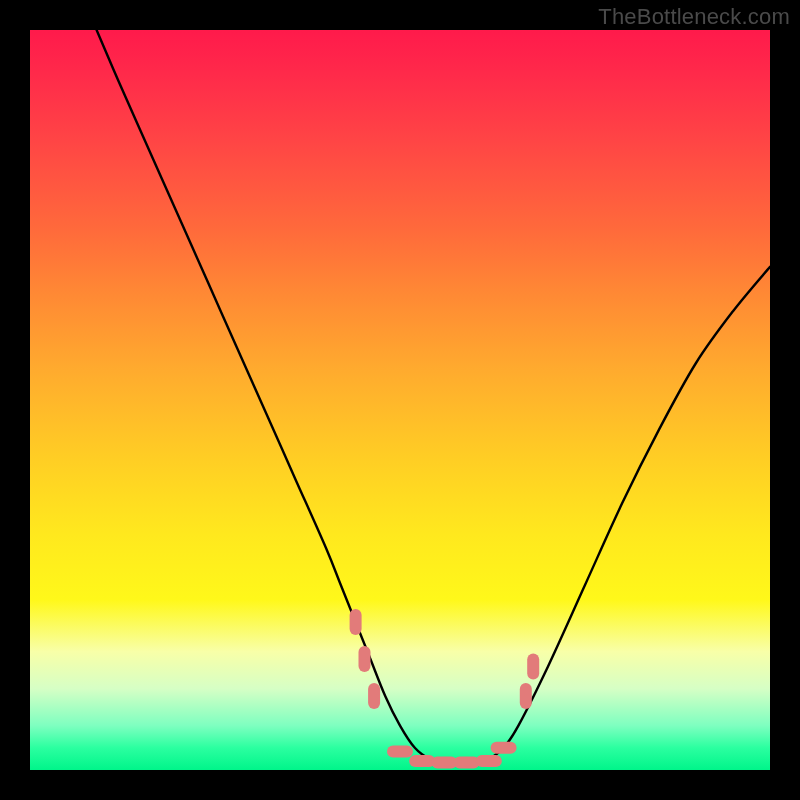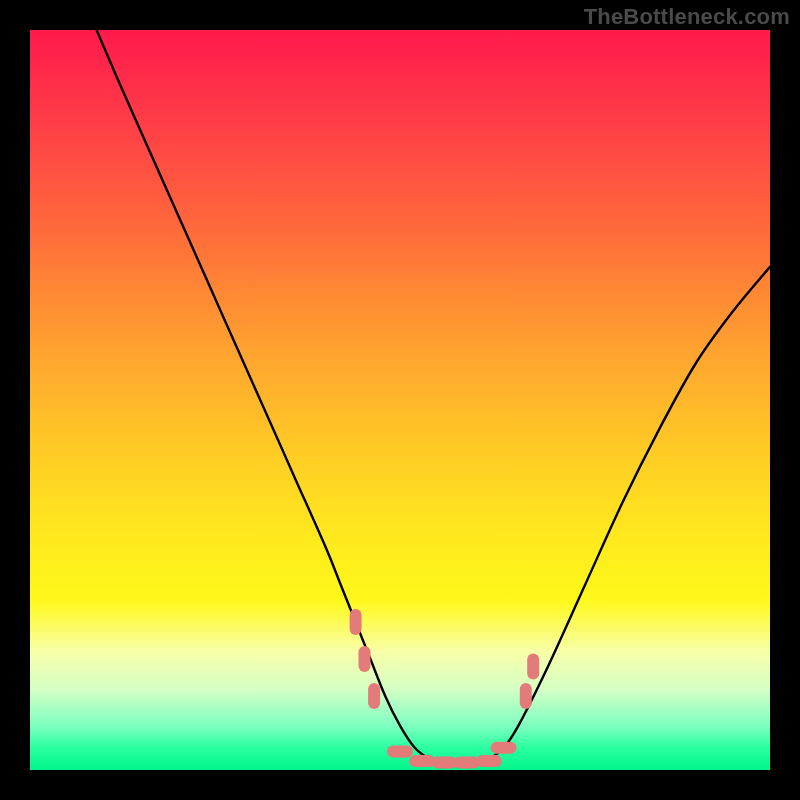--- a/index.html
+++ b/index.html
@@ -42,21 +42,21 @@
       #2bffa0 97%,
       #00f58a 100%
     );
   }
   .attribution {
     position: absolute;
     top: 4px;
     right: 10px;
     color: #4a4a4a;
     font-size: 22px;
-    font-weight: 700;
+    font-weight: 400;
     letter-spacing: 0.2px;
   }
   svg.curve {
     position: absolute;
     top: 0; left: 0;
     width: 740px;
     height: 740px;
   }
   .curve-path {
     fill: none;

